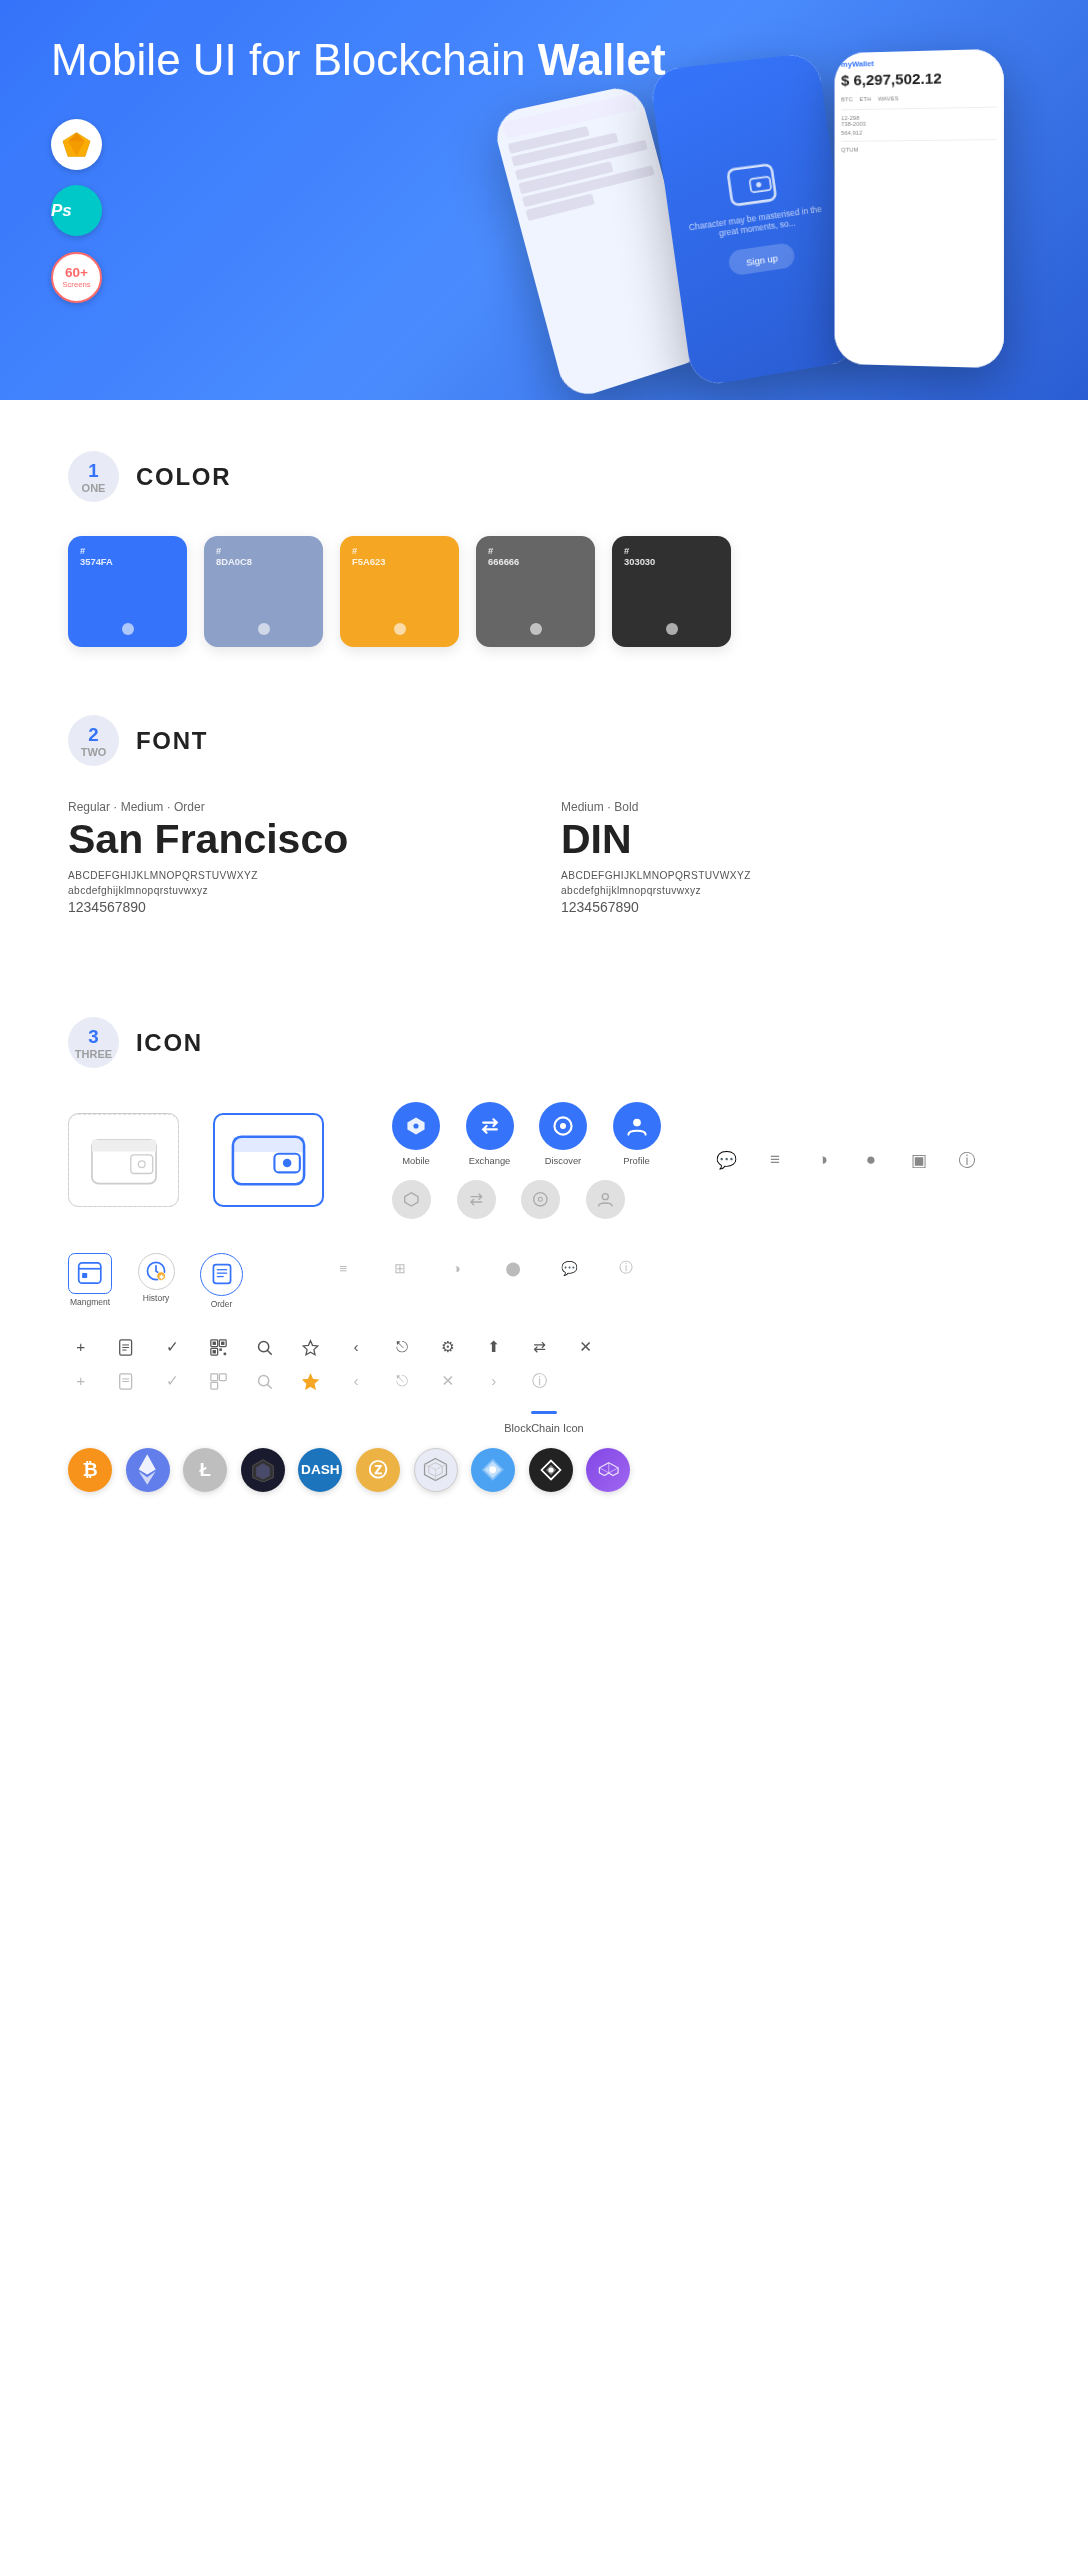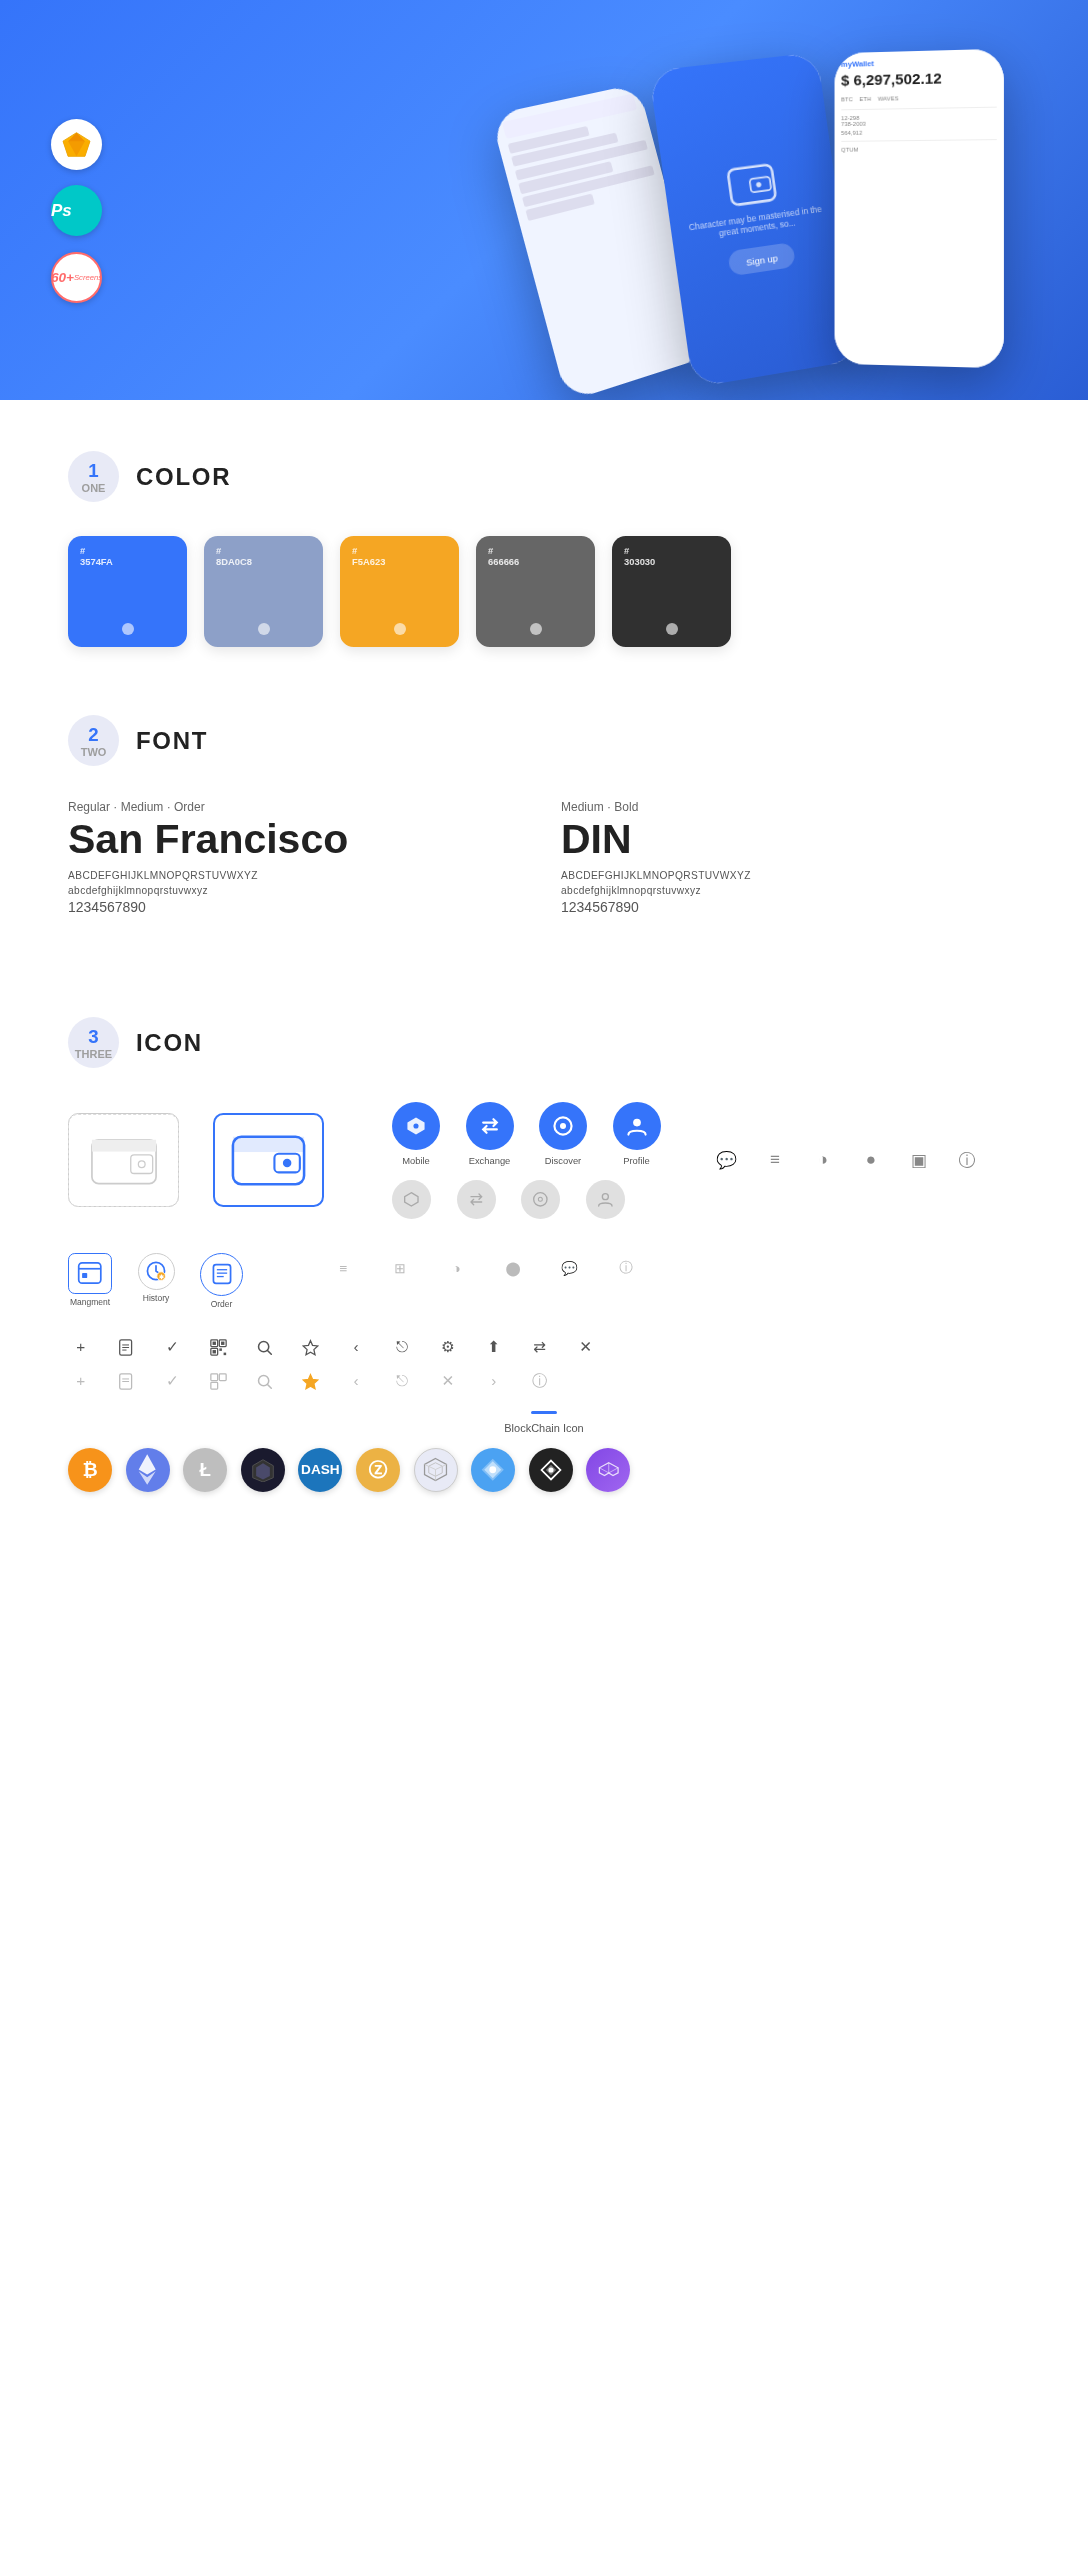--- a/index.html
+++ b/index.html
@@ -53,24 +53,23 @@
     }
     .badge-ps {
       width: 51px; height: 51px; border-radius: 50%;
       background: #00C8C8;
       display: flex; align-items: center; 
       box-shadow: 0 1.7px 6.8px rgba(0,0,0,0.2);
     }
     .badge-count {
       width: 51px; height: 51px; border-radius: 50%;
       background: #fff;
-      display: flex; flex-direction: row; align-items: center; justify-content: center;
+      display: flex; flex-direction: column; align-items: center; justify-content: center;
       box-shadow: 0 1.7px 6.8px rgba(0,0,0,0.2);
       border: 2.6px solid #ff6b6b;
-      font-style: italic;
     }
     .badge-count .num { font-size: 13.6px; font-weight: 800; color: #ff6b6b; }
     .badge-count .lbl { font-size: 7.7px; color: #ff6b6b; }
 
     
     .phones-area {
       position: absolute;
       right: -51px;
       top: 25.5px;
       width: 638px;
@@ -231,20 +230,25 @@
       box-shadow: 0 1.7px 6.8px rgba(0,0,0,0.15);
     }
 
     
     svg { display: block; }
   </style>
 </head>
 <body>
 
 <div class="hero">
+  <div class="hero-text-block">
+    <div class="hero-title">
+      <span>Mobile UI for Blockchain </span><strong>Wallet</strong>
+    </div>
+  </div>
 
   <div class="ui-kit-badge">UI Kit</div>
 
   <div class="badges-col">
     <div class="badge-sketch">
 
       <svg width="31" height="27" viewBox="0 0 36 32">
         <polygon points="18,2 34,12 28,30 8,30 2,12" fill="#FDB300" stroke="#E9A100" stroke-width="1"></polygon>
         <polygon points="18,2 28,12 18,30 8,12" fill="#EA8000" opacity="0.7"></polygon>
         <polygon points="2,12 34,12 28,30 8,30" fill="#F7A800" opacity="0.5"></polygon>

